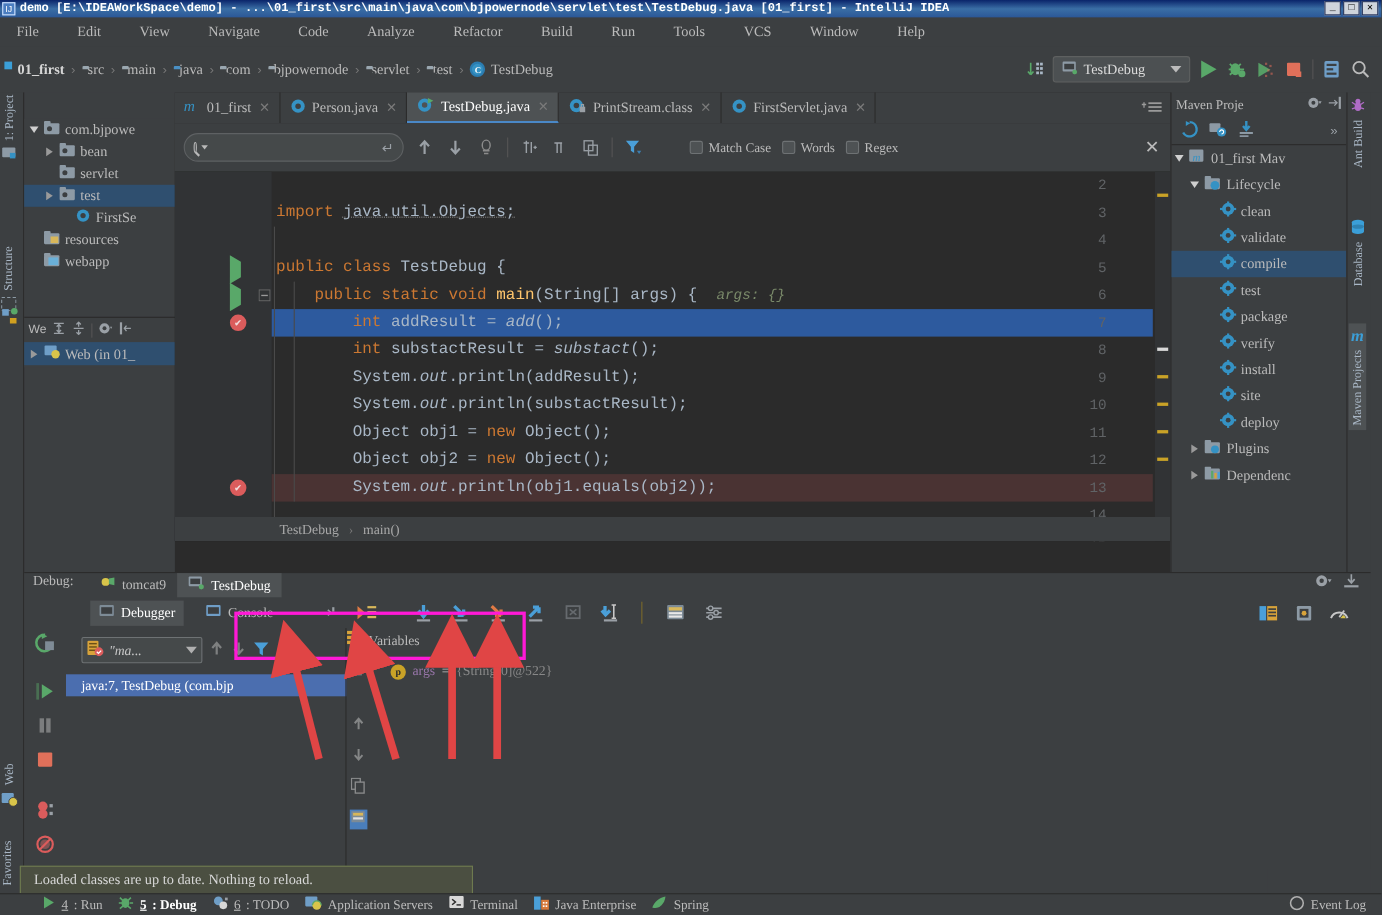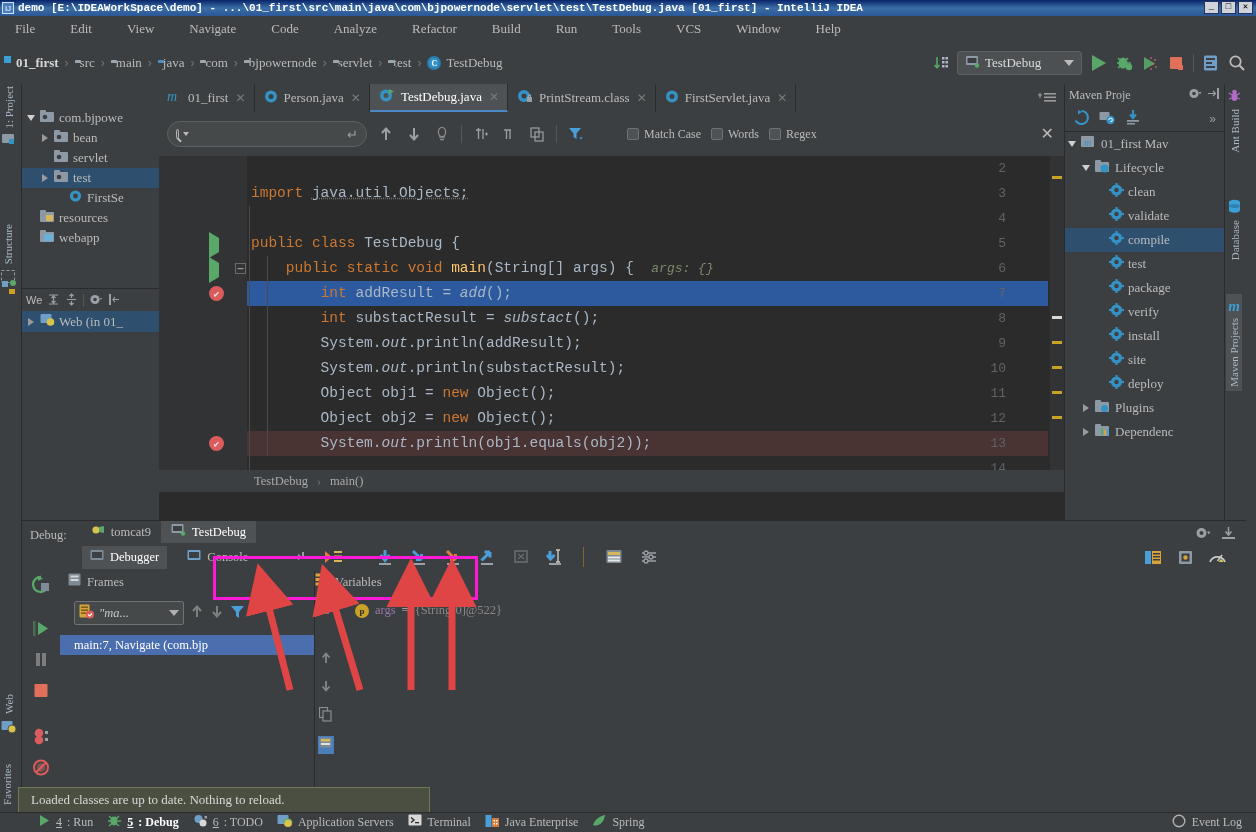--- a/index.html
+++ b/index.html
@@ -122,21 +122,21 @@
   .mavenpanel { position:absolute; left:1064px; top:84px; width:160px; height:436px; background:#3c3f41;
       border-left:1px solid #2b2b2b;}
   .mp-head { height:22px; display:flex; align-items:center; padding-left:4px; gap:4px; font-size:12px;
       font-family:"Liberation Serif",serif; color:#bbb; white-space:nowrap; overflow:hidden;}
   .mp-toolbar { height:26px; display:flex; align-items:center; gap:9px; padding-left:8px; border-bottom:1px solid #2b2b2b;}
   .rightstrip { position:absolute; left:1224px; top:84px; width:22px; height:436px; background:#3c3f41; border-left:1px solid #2b2b2b;}
   .farright { position:absolute; left:1246px; top:84px; width:10px; height:748px; background:#3c3f41;}
 
   
   .debugwin { position:absolute; left:22px; top:520px; width:1224px; height:270px; background:#3c3f41; border-top:1px solid #2b2b2b;}
-  .dw-head { height:22px; display:flex; align-items:flex-end; gap:0px; padding-left:8px; }
+  .dw-head { height:22px; display:flex; align-items:flex-start; gap:0px; padding-left:8px; }
   .dw-title { font-size:12.5px; color:#bbb; font-family:"Liberation Serif",serif; margin-right:14px;}
   .dtab { display:flex; align-items:center; gap:5px; padding:2px 10px; font-size:12.5px; color:#bbb;
       font-family:"Liberation Serif",serif; white-space:nowrap;}
   .dtab.active { background:#4e5254; color:#ffffff; }
   .dw-head-right { margin-left:auto; display:flex; align-items:center; gap:10px; padding-right:10px;}
 
   .dbar { position:absolute; left:0; top:22px; width:1224px; height:28px; display:flex; align-items:center; padding-left:60px; gap:12px;}
   .subtab { display:flex; align-items:center; gap:5px; padding:3px 8px; font-size:12.5px; color:#bbb; font-family:"Liberation Serif",serif;}
   .subtab.active { background:#4e5254; color:#fff; }
   .dbtn { width:22px;height:22px; display:flex; align-items:center; justify-content:center;}
@@ -1103,30 +1103,20 @@
       <div>
         <svg width="20" height="19" viewBox="0 0 20 19">
             <circle cx="10" cy="9.5" r="7" fill="none" stroke="#db5c5c" stroke-width="2"></circle>
             <circle cx="10" cy="9.5" r="4.4" fill="#c96565" opacity="0.5"></circle>
             <path d="M5 14.5 L15 4.5" stroke="#db5c5c" stroke-width="2"></path>
           </svg>
       </div>
     </div>
 
     <div class="frames">
-      <div class="panelhdr" style="padding-left:8px;height:22px;">
-        <span>
-          <svg width="14" height="14" viewBox="0 0 14 14">
-              <rect x="0.5" y="0.5" width="12" height="12" fill="#7d8b96" rx="1"></rect>
-              <rect x="2.5" y="2.5" width="8" height="2" fill="#d8d8d8"></rect>
-              <rect x="2.5" y="6" width="8" height="2" fill="#d8d8d8"></rect>
-            </svg>
-        </span>
-        <span>Frames</span>
-      </div>
       <div style="display:flex;align-items:center;gap:6px;padding-left:14px;margin-top:8px;">
         <div class="threadsel">
           <span>
             <svg width="16" height="15" viewBox="0 0 16 15">
                 <rect x="0.5" y="0.5" width="10" height="13" fill="#d8a33a" rx="1"></rect>
                 <rect x="2" y="2.5" width="7" height="1.3" fill="#6a5018"></rect>
                 <rect x="2" y="5.5" width="7" height="1.3" fill="#6a5018"></rect>
                 <rect x="2" y="8.5" width="7" height="1.3" fill="#6a5018"></rect>
                 <circle cx="11" cy="10.5" r="4" fill="#db5c5c"></circle>
                 <path d="M9 10.5 L10.5 12 L13 9.5" stroke="#fff" stroke-width="1.2" fill="none"></path>
@@ -1145,21 +1135,21 @@
               <path d="M7 2 L7 12 M3 8 L7 12.5 L11 8" stroke="#c0c0c0" stroke-width="2" fill="none"></path>
             </svg>
         </span>
         <span>
           <svg width="16" height="15" viewBox="0 0 16 15">
               <path d="M1 2 L14 2 L9 8 L9 14 L6 12 L6 8 Z" fill="#4a9fd8"></path>
             </svg>
         </span>
       </div>
       <div id="framerows" style="margin-top:10px;">
-          <div class="framerow sel" style="padding-left: 14px;">main:7, Navigate (com.bjp</div>
+          <div class="framerow sel" style="padding-left: 14px;">java:7, TestDebug (com.bjp</div>
         </div>
     </div>
 
     <div class="vars">
       <div class="panelhdr" style="height:22px;">
         <span>
           <svg width="15" height="14" viewBox="0 0 15 14">
               <rect x="0.5" y="0.5" width="13" height="3" fill="#d8a33a"></rect>
               <rect x="0.5" y="5" width="13" height="3" fill="#d8a33a"></rect>
               <rect x="0.5" y="9.5" width="13" height="3" fill="#d8a33a"></rect>

